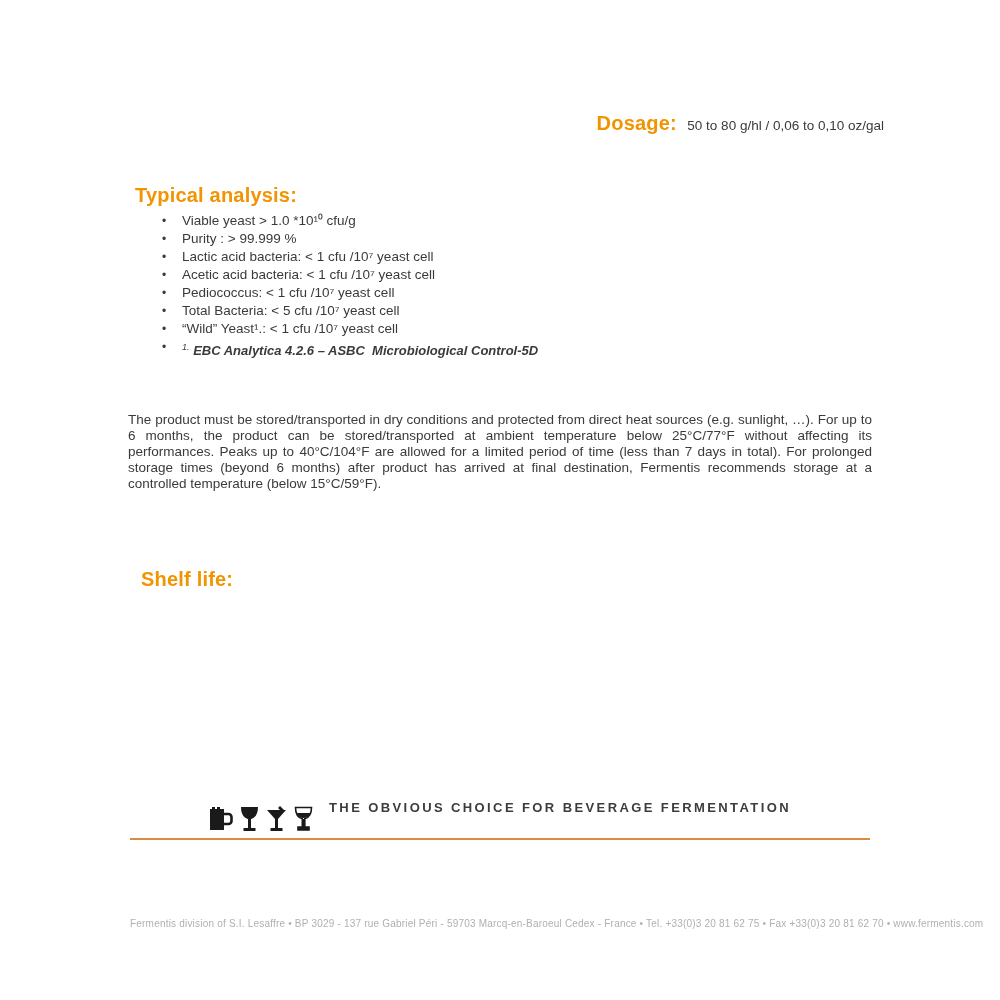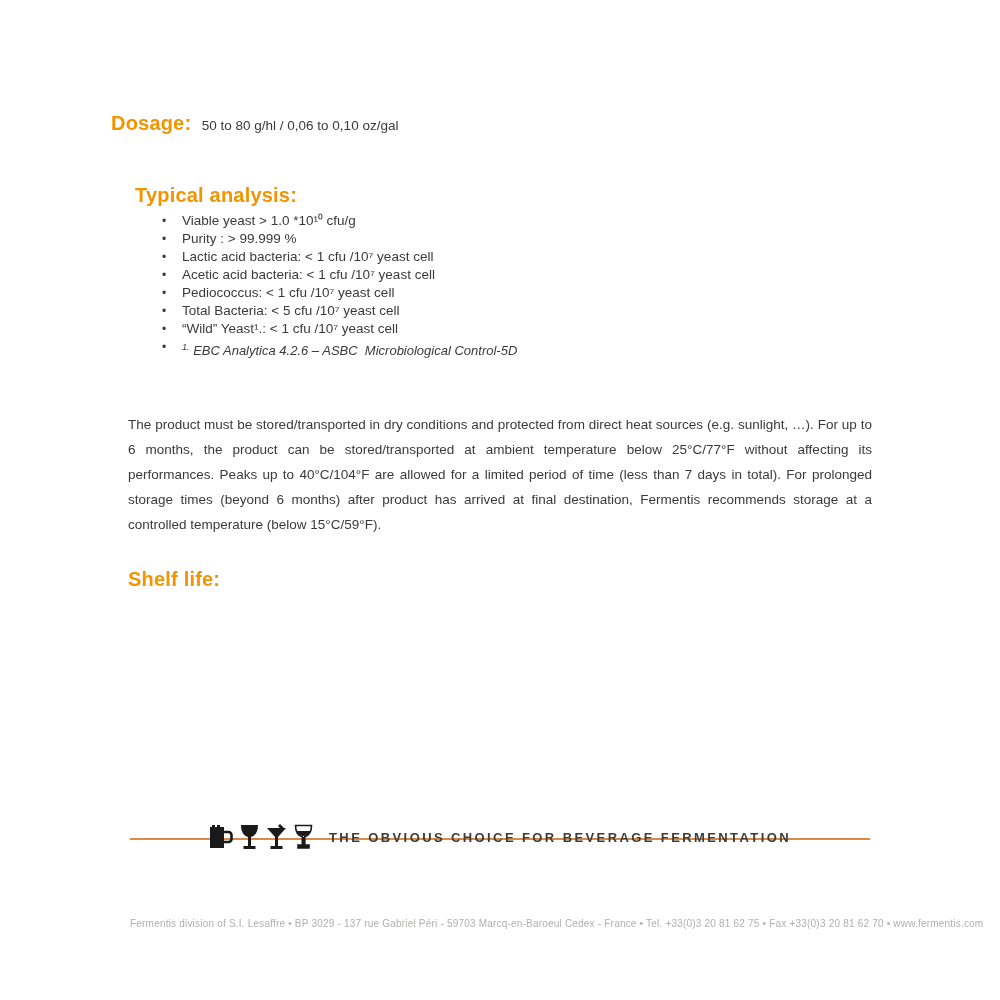--- a/index.html
+++ b/index.html
@@ -15,21 +15,21 @@
   }
 
   .section-heading {
     font-size: 20px;
     font-weight: bold;
     color: #f29400;
     letter-spacing: 0.2px;
   }
   .inline-heading { display: inline; vertical-align: baseline; }
 
-  .dosage-row { position: absolute; top: 112px; left: 111px; width: 744px; }
+  .dosage-row { position: absolute; top: 112px; left: 140px; width: 744px; text-align: right; }
   .dosage-value { font-size: 13.5px; color: #3a3a3a; margin-left: 6px; }
 
   .analysis-block { position: absolute; top: 184px; left: 128px; width: 744px; margin-left: 7px; }
   .bullet-list { list-style: none; margin-top: 5px; }
   .bullet-list li {
     font-size: 13.5px;
     line-height: 18px;
     padding-left: 47px;
     position: relative;
   }
@@ -39,48 +39,47 @@
     top: 0;
     font-size: 12px;
   }
   .footnote-line {
     font-size: 13px;
     line-height: 18px;
     padding-left: 47px;
     font-style: italic;
   }
   .footnote-line sup { font-size: 9px; }
-  .footnote-text { white-space: pre-wrap; }
+  .footnote-text { white-space: pre-wrap; font-weight: bold; }
 
   .storage-block { position: absolute; top: 408px; left: 128px; width: 744px; }
-  .shelf-block   { position: absolute; top: 568px; left: 128px; width: 744px; }
+  .shelf-block   { position: absolute; top: 568px; left: 141px; width: 744px; }
   .body-par {
     margin-top: 4px;
     font-size: 13.5px;
-    line-height: 25px;
+    line-height: 16px;
     text-align: justify;
     color: #3a3a3a;
   }
 
   .footer-rule {
     position: absolute;
     top: 838px;
     left: 130px;
     width: 740px;
     height: 2px;
     background: #dd8a45;
   }
   .footer-brand {
     position: absolute;
-    top: 821px;
+    top: 800px;
     left: 130px;
     width: 740px;
     height: 32px;
     display: flex;
-    align-items: center;
     justify-content: center;
   }
   .brand-icons { display: flex; align-items: flex-end; gap: 7px; margin-right: 16px; }
   .brand-icons svg { display: block; }
   .tagline {
     font-size: 13px;
     font-weight: bold;
     letter-spacing: 2.4px;
     color: #3c3c3b;
     white-space: nowrap;

